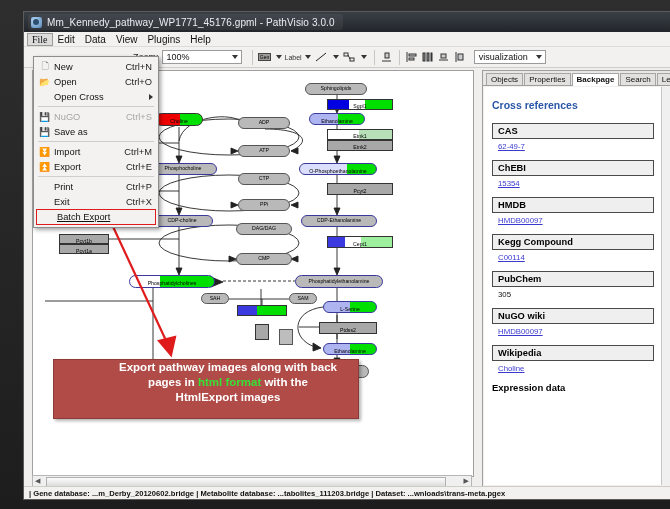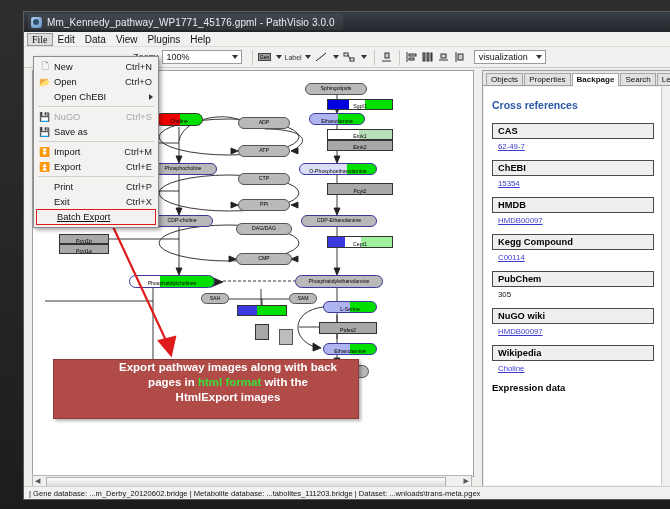--- a/index.html
+++ b/index.html
@@ -106,21 +106,21 @@
   .xref-val{font-size:7.8px;color:#3a3ad0;text-decoration:underline;
      margin:0 0 9px 6px;}
   .xref-val.plain{color:#111;text-decoration:none;}
   .exp-data{font-size:9.5px;font-weight:bold;color:#000;margin-top:4px;}
   .vscroll{position:absolute;right:1px;top:16px;width:8px;bottom:1px;
      background:#f0f0f0;border-left:1px solid #c5c5c5;}
   
   .statusbar{position:absolute;left:0;bottom:0;width:100%;height:13px;
      background:#f2f1f0;border-top:1px solid #cfcdca;display:flex;align-items:center;
      box-sizing:border-box;}
-  .status-txt{font-size:7.6px;color:#111;padding-left:5px;white-space:nowrap;}
+  .status-txt{font-size:7.6px;color:#111;padding-left:5px;white-space:nowrap;font-weight:bold;}
   .red-arrow{position:absolute;z-index:45;}
 </style>
 </head>
 <body>
 
 <div id="root">
   <div class="frame"></div>
 
   <div class="window">
 
@@ -477,21 +477,21 @@
         <span class="txt">New</span>
         <span class="acc">Ctrl+N</span>
       </div>
       <div class="fm-row">
         <span class="icon" style="color:#d9a33a;">📂</span>
         <span class="txt">Open</span>
         <span class="acc">Ctrl+O</span>
       </div>
       <div class="fm-row">
         <span class="icon"></span>
-        <span class="txt">Open ChEBI</span>
+        <span class="txt">Open Cross</span>
         <span class="sub"></span>
       </div>
       <div class="fm-sep"></div>
       <div class="fm-row disabled">
         <span class="icon" style="color:#b9b9b9;">💾</span>
         <span class="txt">NuGO</span>
         <span class="acc">Ctrl+S</span>
       </div>
       <div class="fm-row">
         <span class="icon" style="color:#4a6fa5;">💾</span>

